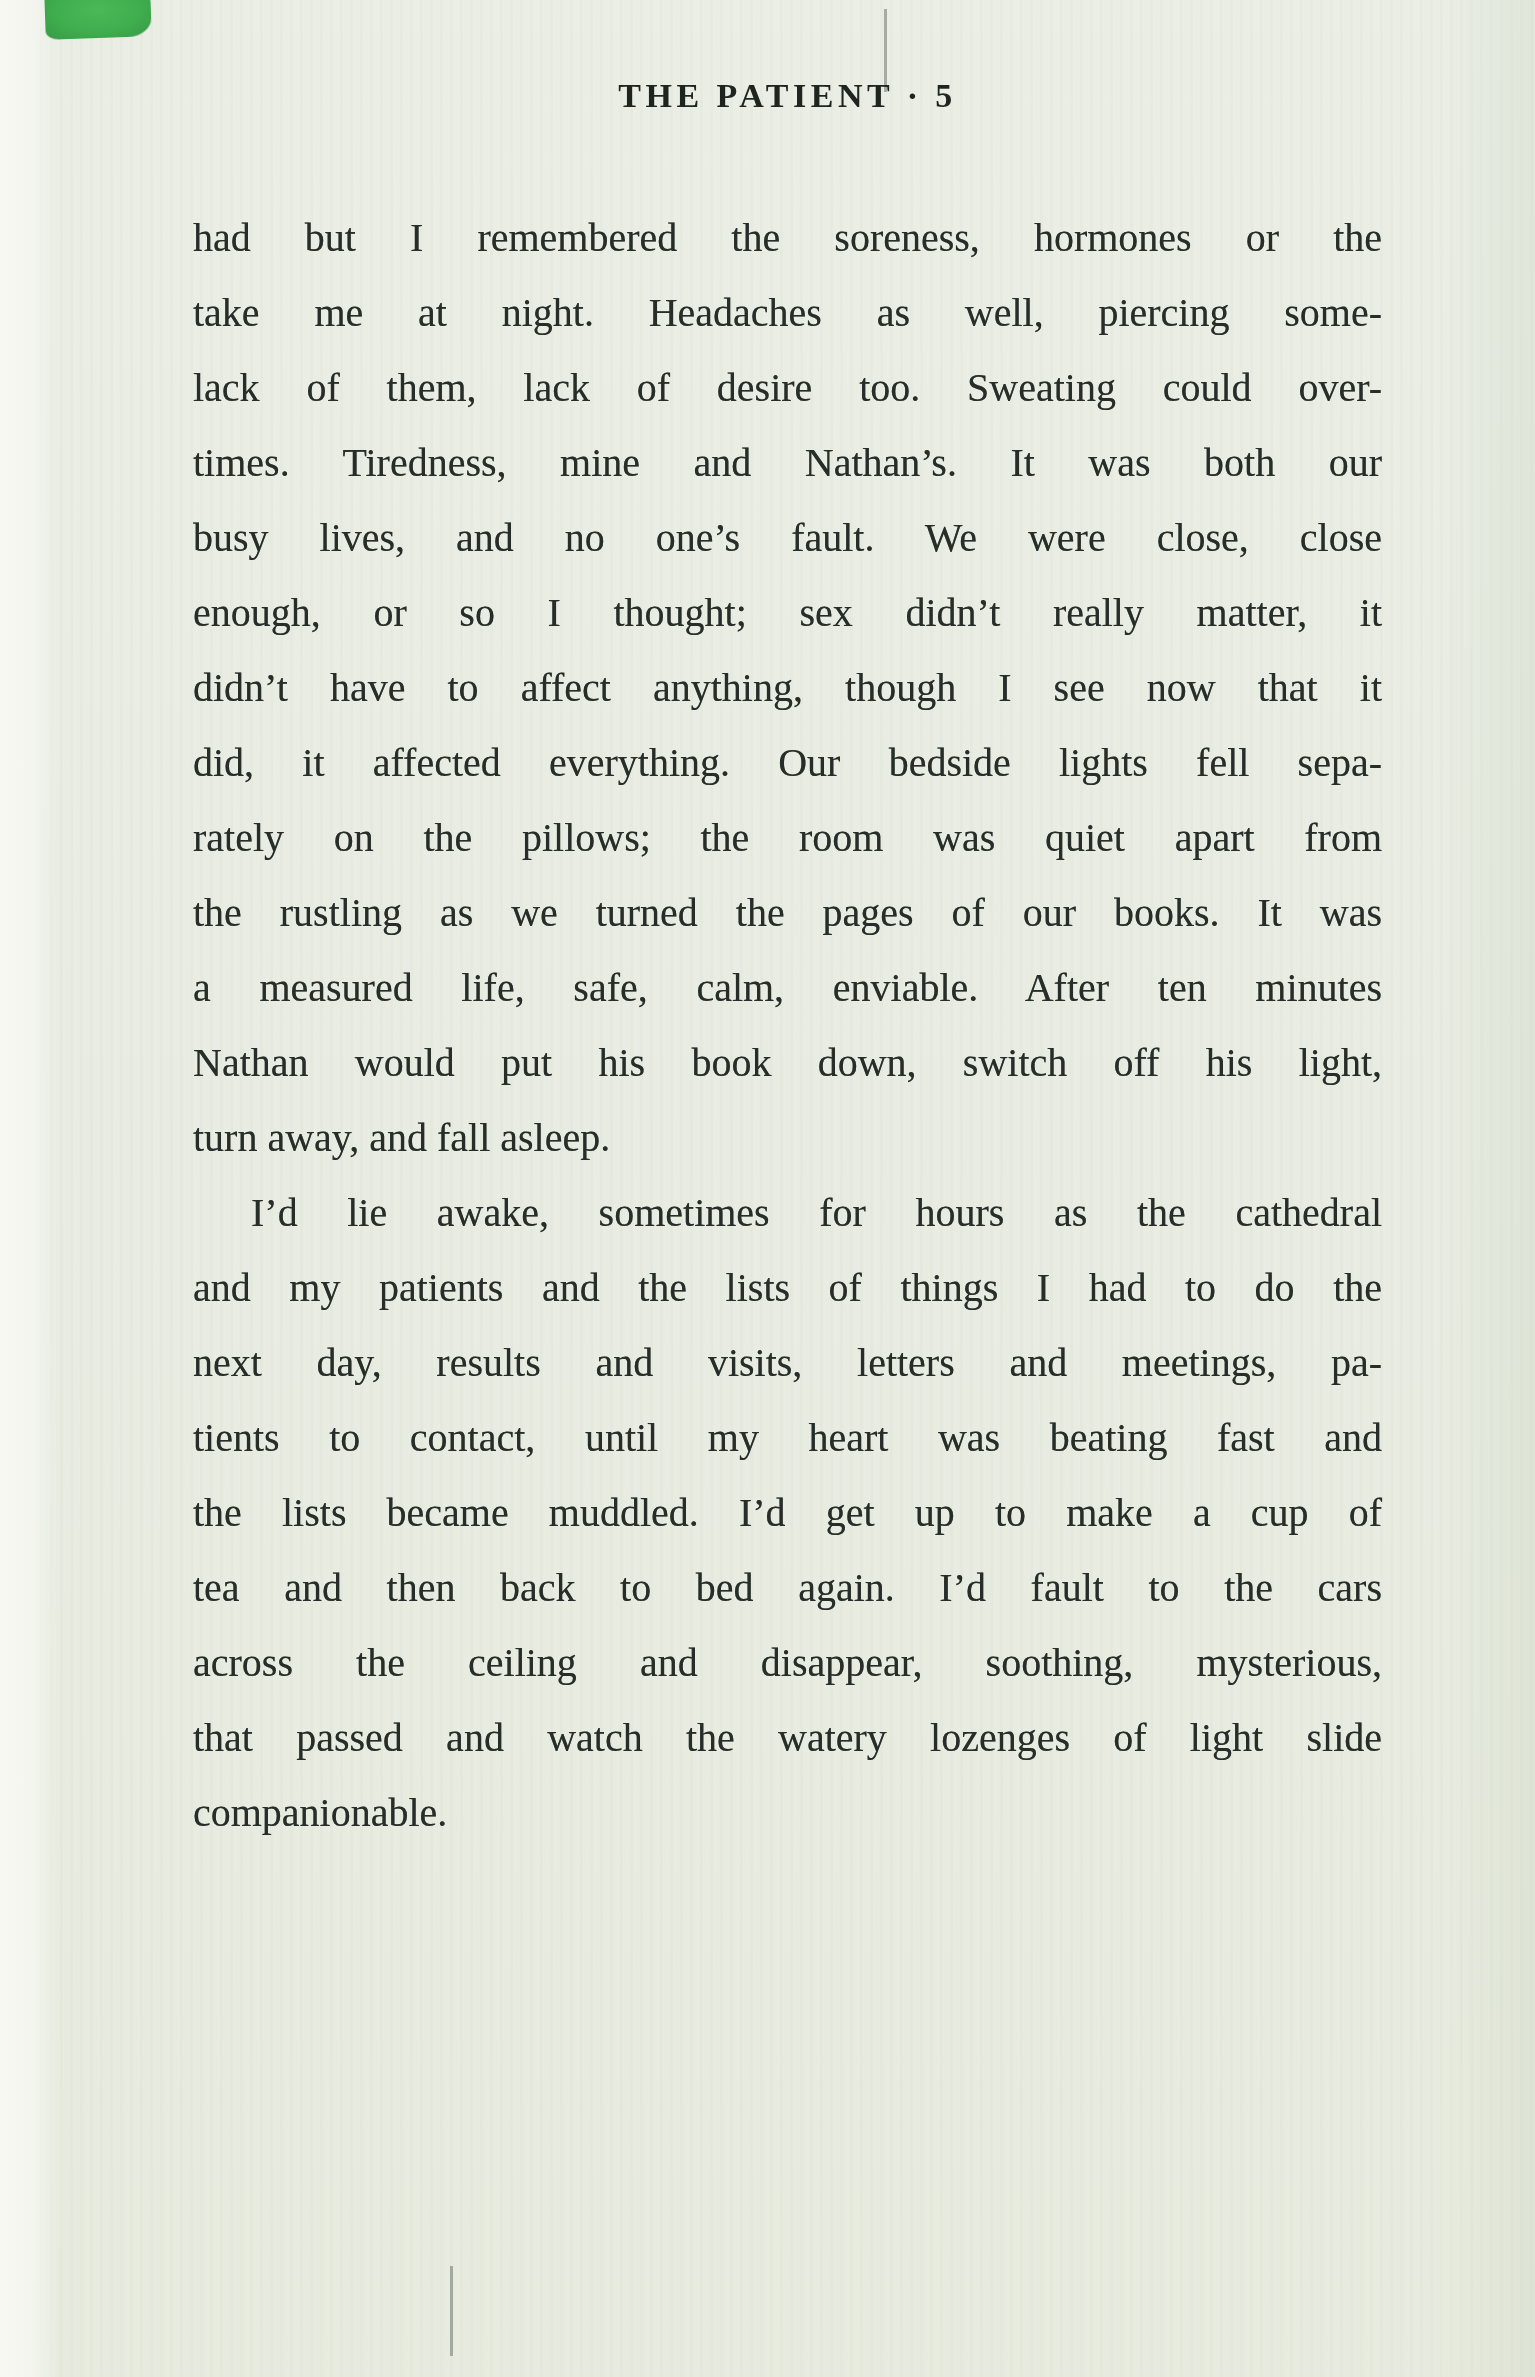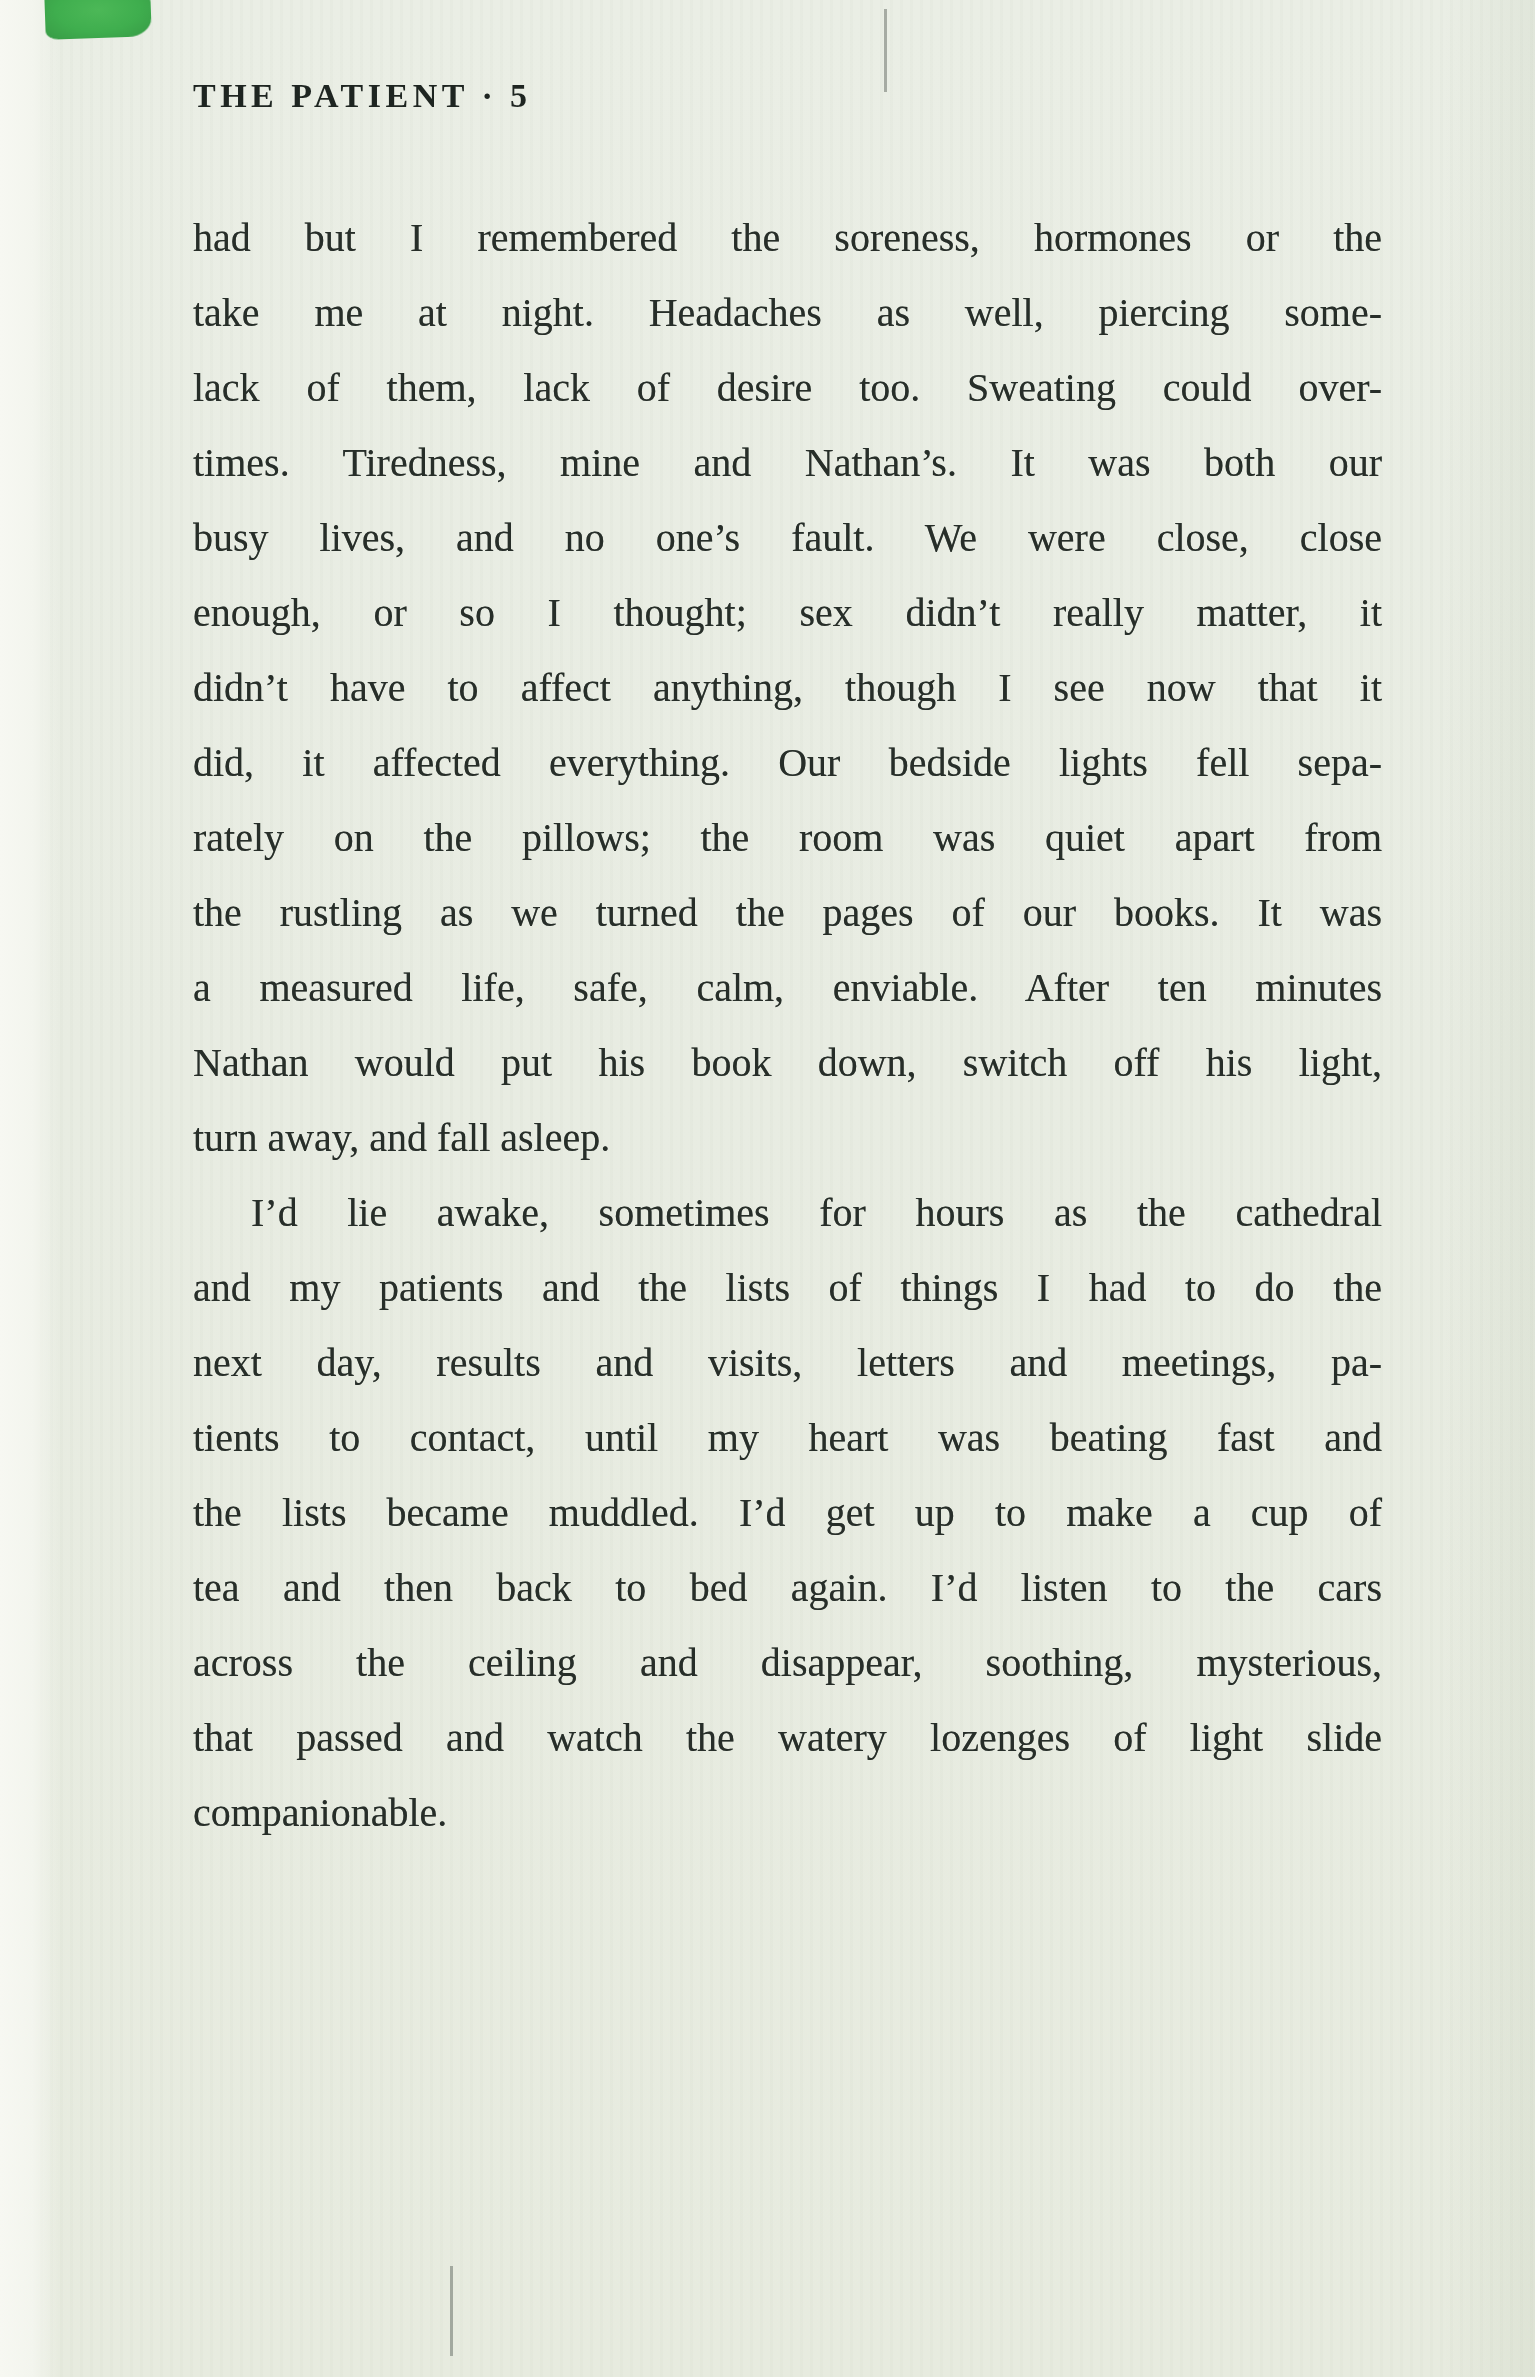--- a/index.html
+++ b/index.html
@@ -54,21 +54,21 @@
     transform: rotate(-2deg);
     filter: blur(0.5px);
     z-index: 2;
   }
 
   .running-header {
     position: absolute;
     top: 77px;
     left: 193px;
     width: 1189px;
-    text-align: left;
+    text-align: center;
     font-weight: bold;
     font-size: 34px;
     letter-spacing: 4.5px;
     color: #1e2521;
     z-index: 3;
   }
 
   .running-header .sep {
     display: inline-block;
     margin: 0 12.6px;
@@ -136,21 +136,21 @@
         <div class="line">a measured life, safe, calm, enviable. After ten minutes</div>
         <div class="line">Nathan would put his book down, switch off his light,</div>
         <div class="line last">turn away, and fall asleep.</div>
       </div>
       <div class="paragraph">
         <div class="line indent">I’d lie awake, sometimes for hours as the cathedral</div>
         <div class="line">and my patients and the lists of things I had to do the</div>
         <div class="line">next day, results and visits, letters and meetings, pa-</div>
         <div class="line">tients to contact, until my heart was beating fast and</div>
         <div class="line">the lists became muddled. I’d get up to make a cup of</div>
-        <div class="line">tea and then back to bed again. I’d listen to the cars</div>
+        <div class="line">tea and then back to bed again. I’d fault to the cars</div>
         <div class="line">across the ceiling and disappear, soothing, mysterious,</div>
         <div class="line">that passed and watch the watery lozenges of light slide</div>
         <div class="line last">companionable.</div>
       </div>
     </div>
 
 </div>
 
 
 </body></html>

